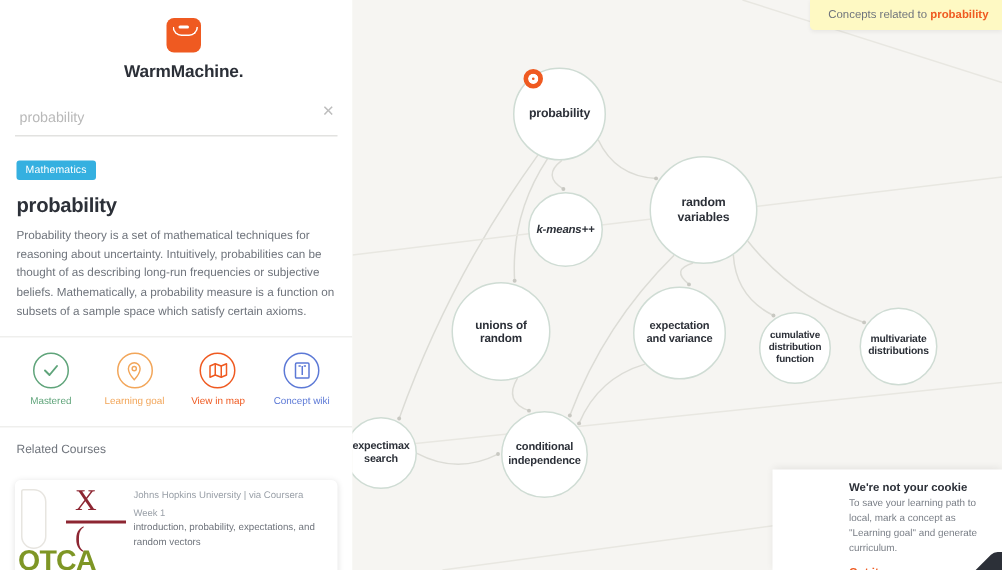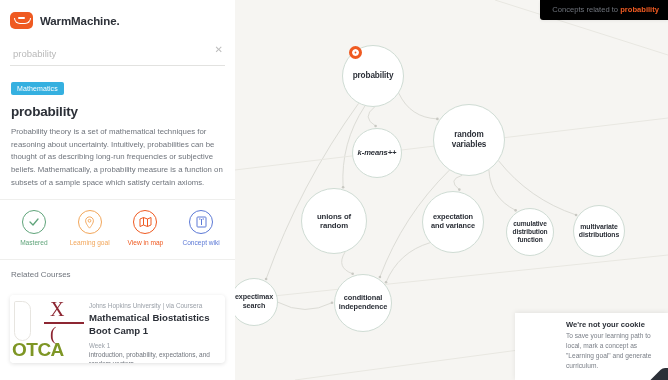--- a/index.html
+++ b/index.html
@@ -12,21 +12,21 @@
   #app { position: relative; width: 668px; height: 380px; display: flex; }
 
   
   .sidebar {
     width: 235px; height: 380px;
     background: #ffffff;
     position: relative;
     overflow: hidden;
     flex: 0 0 235px;
   }
-  .brand { display: flex; align-items: center; gap: 7px; padding: 12px 0 0 10px; }
+  .brand { display: flex; align-items: center; gap: 7px; padding: 12px 0 0 10px; flex-direction: column; }
   .brand-logo {
     width: 23px; height: 17px; border-radius: 5px;
     background: #ef5a21; position: relative; flex: 0 0 23px;
   }
   .brand-logo::before {
     content: ""; position: absolute; left: 4px; top: 6px;
     width: 15px; height: 5px;
     border: 1.6px solid #ffffff; border-top: none;
     border-radius: 0 0 7px 7px;
   }
@@ -140,21 +140,21 @@
   .node span { padding: 0 4px; }
 
   .marker-ring {
     position: absolute; width: 13px; height: 13px; border-radius: 50%;
     background: #ef5a21; border: 3.2px solid #ef5a21;
     box-shadow: inset 0 0 0 2.6px #ffffff; cursor: pointer;
   }
 
   .topbanner {
     position: absolute; top: 0; right: 0;
-    background: #000000; padding: 5px 9px 6px 12px;
+    background: #fef9c3; padding: 5px 9px 6px 12px;
     font-size: 7.6px; color: #6f747c; border-radius: 0 0 0 3px;
     box-shadow: 0 1px 3px rgba(0,0,0,0.06);
   }
   .topbanner b { color: #ef5a21; }
 
   .cookie {
     position: absolute; right: 0; bottom: 0; width: 153px; height: 67px;
     background: #ffffff; box-shadow: 0 -1px 5px rgba(0,0,0,0.08);
     display: flex; padding: 7px 6px 0 6px; gap: 5px;
   }
@@ -242,21 +242,20 @@
     <div class="course-card">
       <div class="course-thumb">
         <div class="thumb-leaf"></div>
         <div class="thumb-x">X</div>
         <div class="thumb-bar"></div>
         <div class="thumb-paren">(</div>
         <div class="thumb-otca">OTCA</div>
       </div>
       <div class="course-body">
         <div class="course-univ">Johns Hopkins University | via Coursera</div>
-        <div class="course-name">Mathematical Biostatistics Boot Camp 1</div>
         <div class="course-week">Week 1</div>
         <div class="course-topics">introduction, probability, expectations, and random vectors</div>
       </div>
     </div>
 
     
 
   </aside>
 
   <main class="graph">

